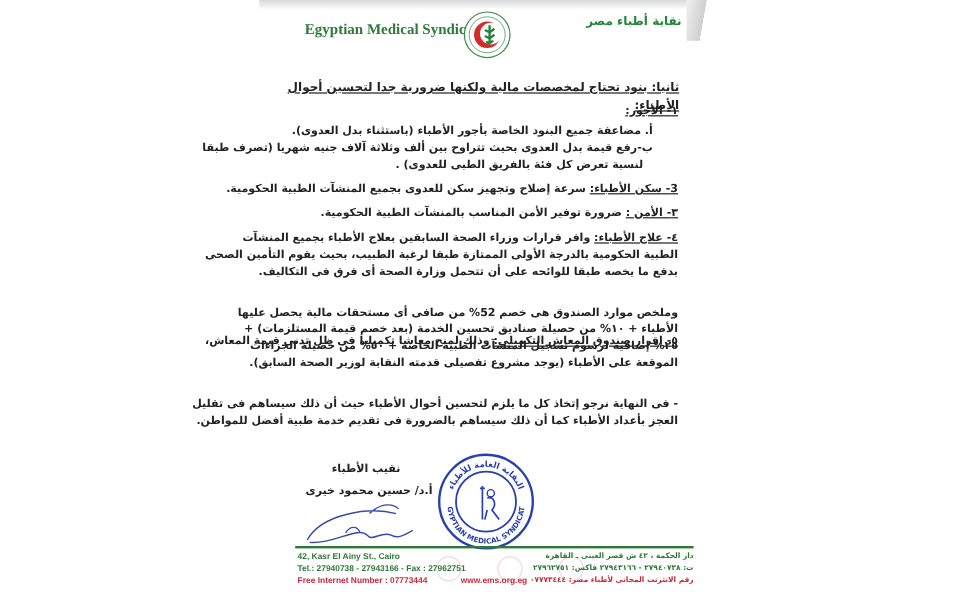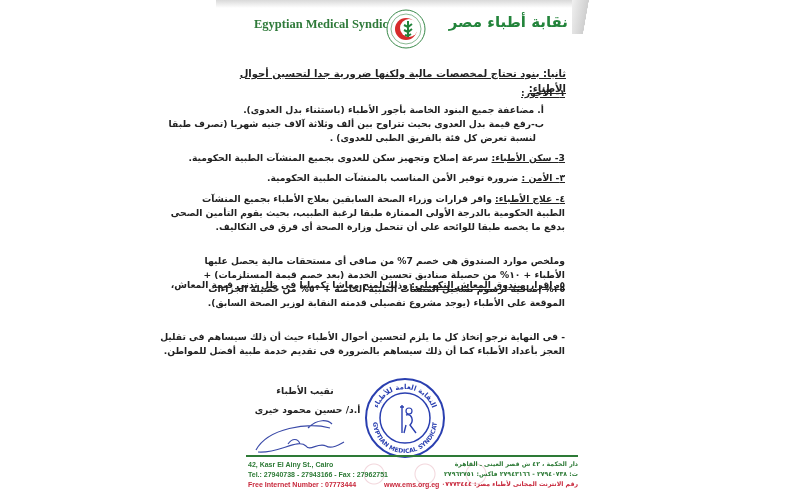--- a/index.html
+++ b/index.html
@@ -22,21 +22,21 @@
     background: linear-gradient(100deg, #f0f0f0 0%, #cfcfcf 60%, #ffffff 61%);
   }
   
   .hdr-en {
     position: absolute; left: 254px; top: 17px;
     font-family: "Liberation Serif", serif; font-weight: bold; font-size: 12.5px;
     color: #2f7a3a; white-space: nowrap;
   }
   .hdr-ar {
     position: absolute; left: 488px; top: 13px; width: 80px; text-align: right;
-    font-family: "DejaVu Sans", sans-serif; font-weight: bold; font-size: 15px;
+    font-family: "DejaVu Sans", sans-serif; font-weight: bold; font-size: 10px;
     color: #23843b; direction: rtl; white-space: nowrap;
   }
   .logo {
     position: absolute; left: 386px; top: 9px; width: 40px; height: 40px;
   }
   
   .txt {
     position: absolute; direction: rtl; text-align: right;
     font-family: "DejaVu Sans", sans-serif; font-size: 9.2px; font-weight: bold;
     line-height: 14.5px; color: #222;
@@ -110,21 +110,21 @@
     <span class="u">٤- علاج الأطباء:</span>
     <span>وافر قرارات وزراء الصحة السابقين بعلاج الأطباء بجميع المنشآت</span>
   </div>
   <div class="txt" style="right:235px; top:206px;">الطبية الحكومية بالدرجة الأولى الممتازة طبقا لرغبة الطبيب، بحيث يقوم التأمين الصحى</div>
   <div class="txt" style="right:235px; top:220px;">بدفع ما يخصه طبقا للوائحه على أن تتحمل وزارة الصحة أى فرق فى التكاليف.</div>
 
   <div class="txt" style="right:235px; top:230px;margin-top:48px;">
     <span class="u">٥- إقرار صندوق المعاش التكميلى:</span>
     <span>وذلك لمنح معاشا تكميليا فى ظل تدنى قيمة المعاش،</span>
   </div>
-  <div class="txt" style="right:235px; top:254px;">وملخص موارد الصندوق هى خصم 7% من صافى أى مستحقات مالية يحصل عليها</div>
+  <div class="txt" style="right:235px; top:254px;">وملخص موارد الصندوق هى خصم 52% من صافى أى مستحقات مالية يحصل عليها</div>
   <div class="txt" style="right:235px; top:268px;">الأطباء + ١٠% من حصيلة صناديق تحسين الخدمة (بعد خصم قيمة المستلزمات) +</div>
   <div class="txt" style="right:235px; top:282px;">٢٥% إضافية لرسوم تسجيل المنشآت الطبية الخاصة + ٥٠% من حصيلة الجزاءات</div>
   <div class="txt" style="right:235px; top:296px;">الموقعة على الأطباء (يوجد مشروع تفصيلى قدمته النقابة لوزير الصحة السابق).</div>
 
   <div class="txt" style="right:235px; top:330px;">- فى النهاية نرجو إتخاذ كل ما يلزم لتحسين أحوال الأطباء حيث أن ذلك سيساهم فى تقليل</div>
   <div class="txt" style="right:235px; top:344px;">العجز بأعداد الأطباء كما أن ذلك سيساهم بالضرورة فى تقديم خدمة طبية أفضل للمواطن.</div>
 
   <div class="txt center" style="left:255px; top:384px; width:100px;">نقيب الأطباء</div>
   <div class="txt center" style="left:250px; top:403px; width:115px;">أ.د/ حسين محمود خيرى</div>
 

